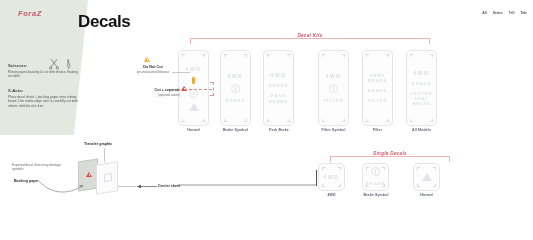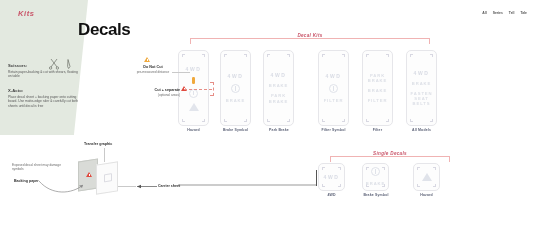--- a/index.html
+++ b/index.html
@@ -34,21 +34,21 @@
   .sec-scissors{ top:63px; }
   .sec-xacto{ top:88px; }
 
   .tool-icons{
     position:absolute; left:48px; top:58px; width:34px; height:12px;
     color:#6a6f66;
   }
 
   
   .title{
-    position:absolute; left:78px; top:20px;
+    position:absolute; left:78px; top:12px;
     font-size:17px; font-weight:800; letter-spacing:-0.4px; color:#111;
   }
 
   
   .topnav{
     position:absolute; right:6px; top:11px;
     display:flex; gap:6px; align-items:center;
   }
   .topnav span{ font-size:3.4px; font-weight:700; color:#555; }
 
@@ -164,21 +164,21 @@
   .note-lbl{ position:absolute; font-size:3.6px; font-weight:700; color:#2f2f2f;}
   .note-sub{ position:absolute; font-size:3.2px; color:#6d6d6d; line-height:1.4;}
 </style>
 </head>
 <body>
 
 <div class="page">
 
   <div class="left-panel"></div>
 
-  <div class="brand">Kits</div>
+  <div class="brand">ForaZ</div>
 
   <svg class="tool-icons" viewBox="0 0 34 12">
     <g stroke="#6a6f66" stroke-width="0.7" fill="none">
       <path d="M3 1 L9 9"></path>
         <path d="M9 1 L3 9"></path>
       <circle cx="2.6" cy="10" r="1.2"></circle>
         <circle cx="9.4" cy="10" r="1.2"></circle>
       <path d="M20 1.5 L22 8.5 L20.6 10.5 L19.6 8.5 Z"></path>
     </g>
   </svg>

